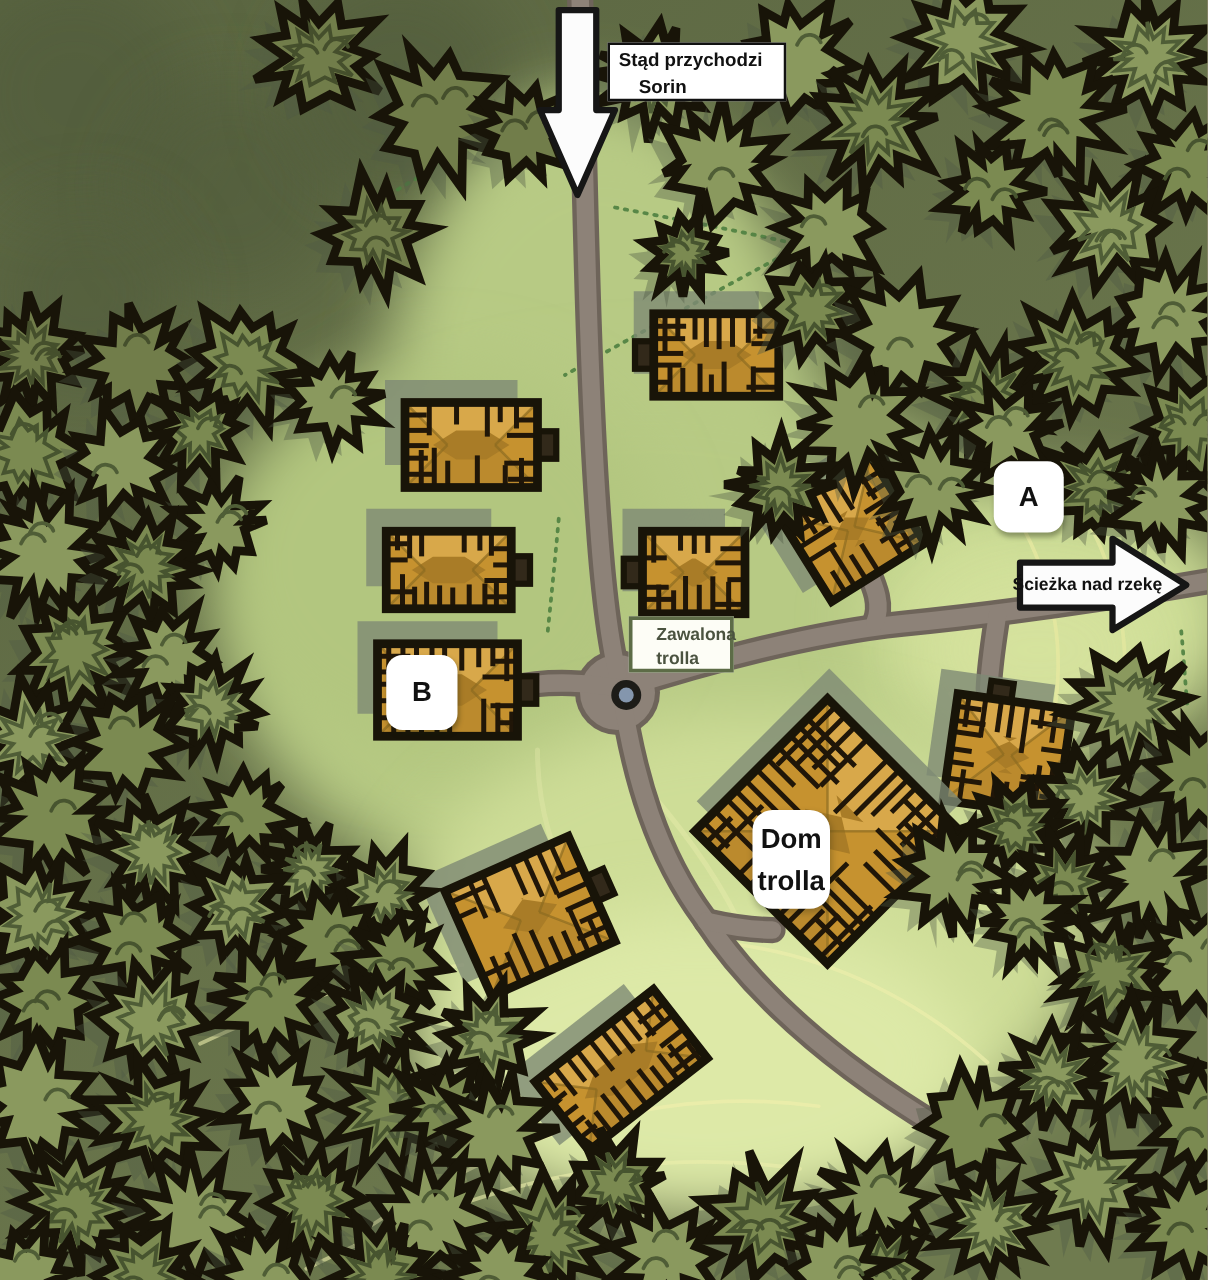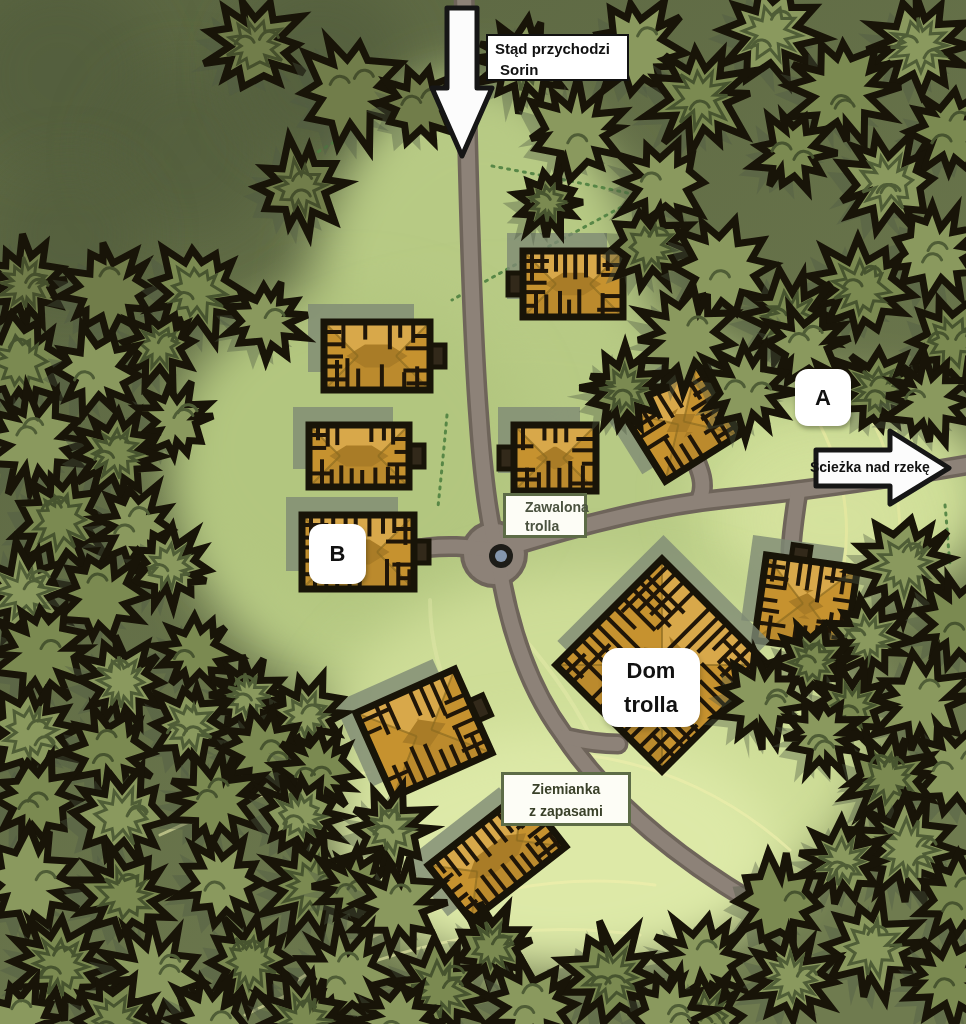--- a/index.html
+++ b/index.html
@@ -1049,36 +1049,32 @@
         <path d="M431.5,1033.4 L409.0,1038.2 L416.1,1051.4 L403.0,1050.2 L407.3,1073.9 L390.8,1051.7 L393.8,1078.3 L383.7,1058.3 L361.2,1064.0 L365.3,1047.3 L349.7,1060.3 L366.3,1039.9 L342.5,1029.6 L364.6,1024.3 L351.7,1015.6 L366.9,1015.0 L357.6,994.2 L376.8,1007.6 L388.8,993.2 L394.8,1006.5 L407.6,995.4 L402.8,1015.2 L421.4,1017.0 L411.8,1027.9 Z" fill="#4e5a44" opacity="0.38"></path>
         <path d="M444.5,1024.4 L422.0,1029.2 L429.1,1042.4 L416.0,1041.2 L420.3,1064.9 L403.8,1042.7 L406.8,1069.3 L396.7,1049.3 L374.2,1055.0 L378.3,1038.3 L362.7,1051.3 L379.3,1030.9 L355.5,1020.6 L377.6,1015.3 L364.7,1006.6 L379.9,1006.0 L370.6,985.2 L389.8,998.6 L401.8,984.2 L407.8,997.5 L420.6,986.4 L415.8,1006.2 L434.4,1008.0 L424.8,1018.9 Z" fill="#8a995e" stroke="#181408" stroke-width="7" stroke-linejoin="miter"></path>
         <path d="M381.49515946502055,1029.491026234568 q4,-9 11,-8 q6,1 8,6" fill="none" stroke="#4f5d36" stroke-width="3" stroke-linecap="round"></path>
       </g>
       <path d="M447,8 L477,8 L477,88 L492,88 L462,156 L432,88 L447,88 Z" fill="#fcfcfc" stroke="#161616" stroke-width="5" stroke-linejoin="round"></path>
       <path d="M816,450 L890,450 L890,431 L949,468 L890,504 L890,486 L816,486 Z" fill="#fcfcfc" stroke="#161616" stroke-width="5" stroke-linejoin="round"></path>
     </svg>
 
   <div class="lbl box-black" style="left:486px;top:34px;width:143px;height:47px">
     <span class="line">Stąd przychodzi</span>
-    <span class="line" style="margin-left:5px">Sorin</span>
+    <span class="line" style="margin-left:16px">Sorin</span>
   </div>
 
   <div class="lbl" style="left:810px;top:459px;width:132px;text-align:left;font-size:14px;">Ścieżka nad rzekę</div>
 
   <div class="lbl box-olive" style="left:503px;top:493px;width:84px;height:45px;font-size:14px;line-height:19px;color:#4b5340;padding:2px 0 0 19px;">
     <span class="line">Zawalona</span>
     <span class="line">trolla</span>
   </div>
 
-  <div class="lbl rounded" style="left:602px;top:648px;width:98px;height:79px;font-size:22px;line-height:34px;">
+  <div class="lbl rounded" style="left:602px;top:648px;width:62px;height:79px;font-size:22px;line-height:34px;">
     <span class="line">Dom</span>
     <span class="line">trolla</span>
   </div>
 
-  <div class="lbl box-olive" style="left:501px;top:772px;width:130px;height:54px;font-size:14px;line-height:22px;color:#3a4129;text-align:center;padding-top:3px;">
-    <span class="line">Ziemianka</span>
-    <span class="line">z zapasami</span>
-  </div>
 
   <div class="lbl marker" style="left:795px;top:369px;width:56px;height:57px;">A</div>
 
   <div class="lbl marker" style="left:309px;top:524px;width:57px;height:60px;">B</div>
 </div>
 
 </body></html>

